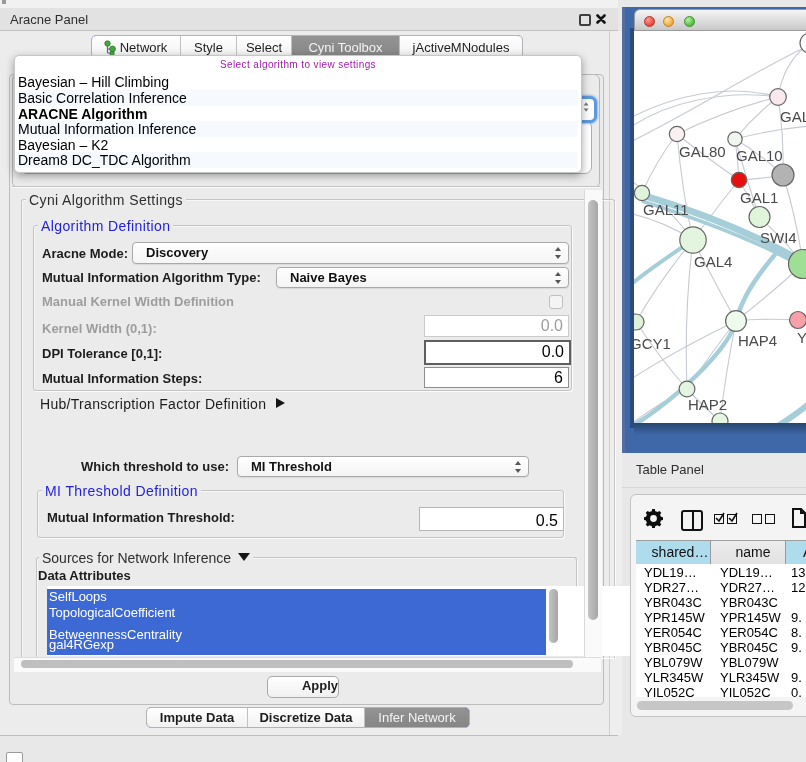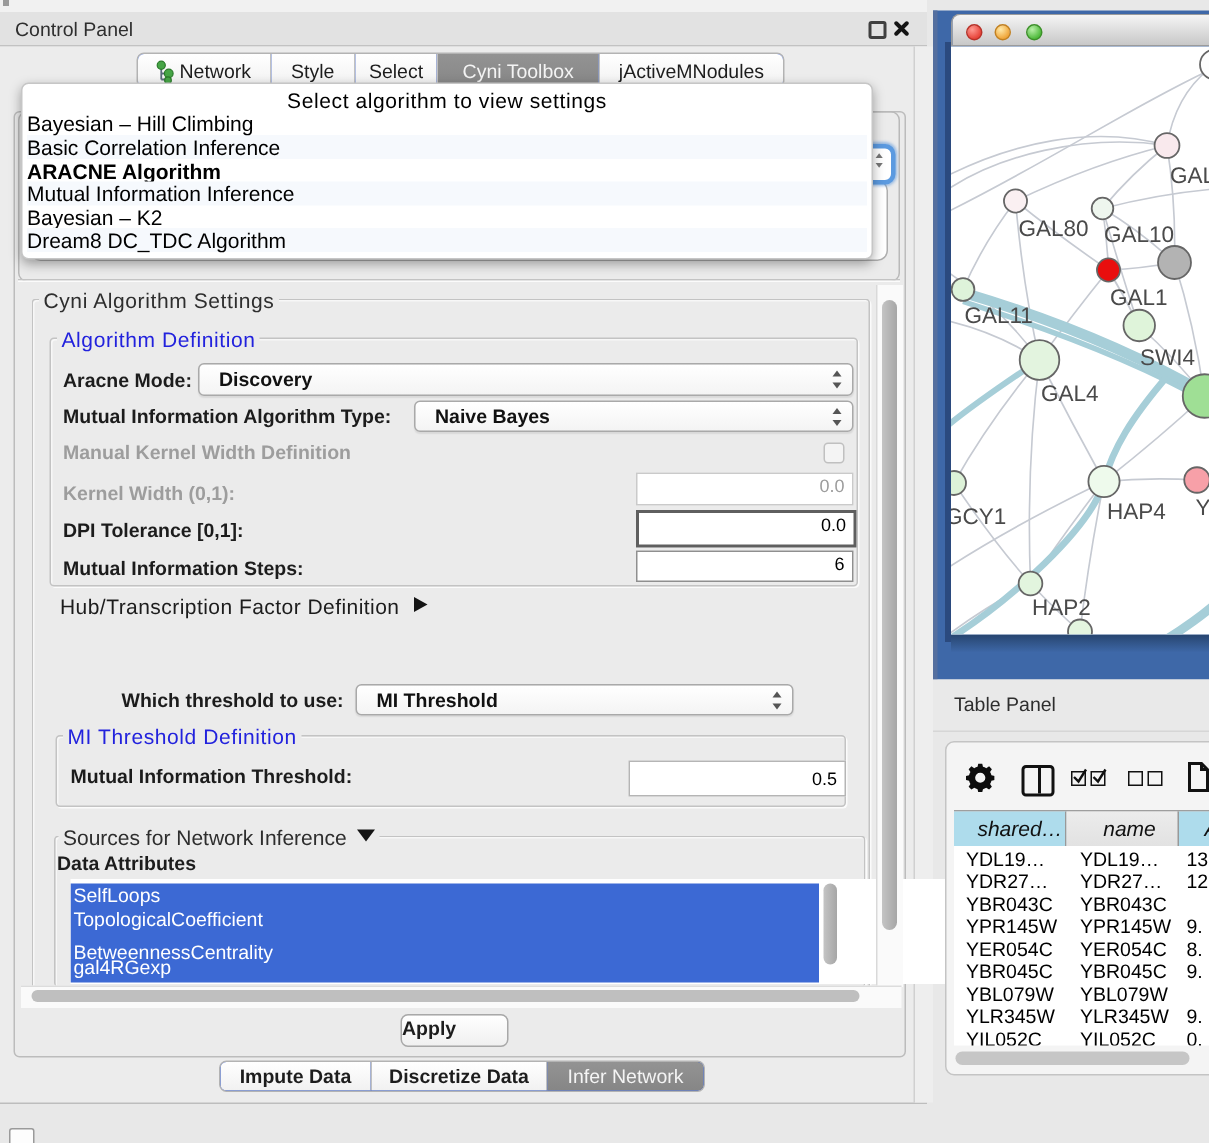--- a/index.html
+++ b/index.html
@@ -19,47 +19,47 @@
 .tabgrp .seg.sel{background:linear-gradient(#939393,#868686);color:#f4f4f4;}
 
 .combo{position:absolute;background:linear-gradient(#ffffff,#f4f4f4);border:1px solid #a9a9a9;border-radius:4px;
   box-shadow:0 1px 1px rgba(0,0,0,.08);font-weight:bold;}
 .combo .tx{position:absolute;left:13px;top:2px;font-size:13px;color:#111;}
 .stp{position:absolute;right:6px;top:50%;width:7px;height:12px;margin-top:-6px;}
 .stp:before{content:"";position:absolute;left:0;top:0;border:3.5px solid transparent;border-bottom:4.5px solid #555;border-top:none;}
 .stp:after{content:"";position:absolute;left:0;bottom:0;border:3.5px solid transparent;border-top:4.5px solid #555;border-bottom:none;}
 
 .tf{position:absolute;background:#fff;border:1px solid #bfbfbf;}
-.tf span{position:absolute;right:5px;top:1px;font-size:12px;}
+.tf span{position:absolute;right:5px;top:1px;font-size:16px;}
 
 .grp{position:absolute;border:1px solid #c3c3c3;border-radius:3px;box-shadow:1px 1px 0 rgba(255,255,255,.8), inset 1px 1px 0 rgba(255,255,255,.6);}
 .grp>.ttl{position:absolute;top:-8px;left:4px;background:#ebebeb;padding:0 3px;font-size:14px;letter-spacing:0.4px;white-space:nowrap;}
 
 .sbthumb{position:absolute;background:linear-gradient(90deg,#c4c4c4,#a6a6a6);border-radius:5px;}
 .sbthumbH{position:absolute;background:linear-gradient(#c6c6c6,#b2b2b2);border-radius:5px;}
 
 #popup{left:14px;top:55px;width:566px;height:116px;background:#fff;border:1px solid #c6c6c6;
   border-radius:5px;box-shadow:0 3px 8px rgba(0,0,0,.35);}
-#popup .hd{position:absolute;left:0;right:0;top:3px;text-align:center;color:#000000;font-size:14px;letter-spacing:0.4px;}
+#popup .hd{position:absolute;left:0;right:0;top:3px;text-align:center;color:#a21caf;font-size:10px;letter-spacing:0.4px;}
 #popup .it{position:absolute;left:3px;right:3px;height:16px;padding-left:0;color:#000;font-size:14px;}
 
 .btn{position:absolute;background:linear-gradient(#ffffff,#f0f0f0);border:1px solid #a8a8a8;border-radius:5px;
-  text-align:left;color:#1d1d1d;}
-
-.hcell{position:absolute;top:0;height:36px;border-right:1px solid #999999;text-align:center;font-size:14px;color:#111;font-style:italic;}
+  text-align:right;color:#1d1d1d;}
+
+.hcell{position:absolute;top:0;height:36px;border-right:1px solid #999999;text-align:center;font-size:14px;color:#111;}
 .trow{position:absolute;font-size:13px;color:#000;white-space:nowrap;}
 </style></head>
 <body>
 <div id="app">
 
 <div class="abs" style="left:0;top:0;width:618px;height:8px;background:#f1f1f1;"></div>
 <div class="abs" style="left:2px;top:0;width:4px;height:4px;background:#9a9a9a;"></div>
 
 <div class="abs" id="cpTitle">
-      <span>Control Panel</span>
+      <span>Aracne Panel</span>
     </div>
 <div class="abs" style="left:579px;top:14px;width:8px;height:8px;border:2px solid #3f3f3f;border-radius:2px;"></div>
 <svg class="abs" style="left:596px;top:14px;" width="10" height="10" viewBox="0 0 10 10">
       <path d="M1.5 1.5 L8.5 8.5 M8.5 1.5 L1.5 8.5" stroke="#141414" stroke-width="2.6" stroke-linecap="round" fill="none"></path>
     </svg>
 <div class="abs" id="cpBody"></div>
 <div class="abs" style="left:609px;top:31px;width:1px;height:704px;background:#d0d0d0;"></div>
 <div class="abs" style="left:610px;top:31px;width:12px;height:704px;background:#eeeeee;"></div>
 <div class="abs" id="content"></div>
 
@@ -79,21 +79,21 @@
 <div class="abs" style="left:12px;top:74px;width:586px;height:112px;border:1px solid #b9b9b9;border-radius:6px;"></div>
 
 <div class="abs" style="left:20px;top:120px;width:570px;height:52px;background:#fff;border:1px solid #aeaeae;border-radius:7px;"></div>
 
 <div class="abs" style="left:572px;top:96px;width:19px;height:21px;border:3px solid #5b9ae0;border-radius:7px;background:#fff;box-shadow:0 0 2px 1px rgba(90,150,220,.6);"></div>
 <div class="stp" style="right:auto;left:583px;top:107px;transform:scale(0.8);opacity:.8;"></div>
 
 <div class="abs" style="left:12px;top:186px;width:588px;height:1px;background:#c3c3c3;"></div>
 <div class="abs" style="left:12px;top:187px;width:588px;height:1px;background:#fbfbfb;"></div>
 
-<div class="grp" style="left:21px;top:199px;width:557px;height:458px;border-bottom:none;border-bottom-left-radius:0;border-bottom-right-radius:0;">
+<div class="grp" style="left:21px;top:199px;width:557px;height:458px;border-bottom:none;border-bottom-left-radius:0;border-bottom-right-radius:0;padding-left:35px;">
   <div class="ttl" style="color:#2e2e2e;">Cyni Algorithm Settings</div>
 </div>
 
 <div class="grp" style="left:33px;top:225px;width:537px;height:164px;">
   <div class="ttl" style="color:#2222dd;">Algorithm Definition</div>
 </div>
 <div class="abs lb" style="left:42px;top:246px;font-weight:bold;">Aracne Mode:</div>
 <div class="combo" style="left:132px;top:242px;width:435px;height:20px;">
       <span class="tx">Discovery</span>
       <span class="stp"></span>

